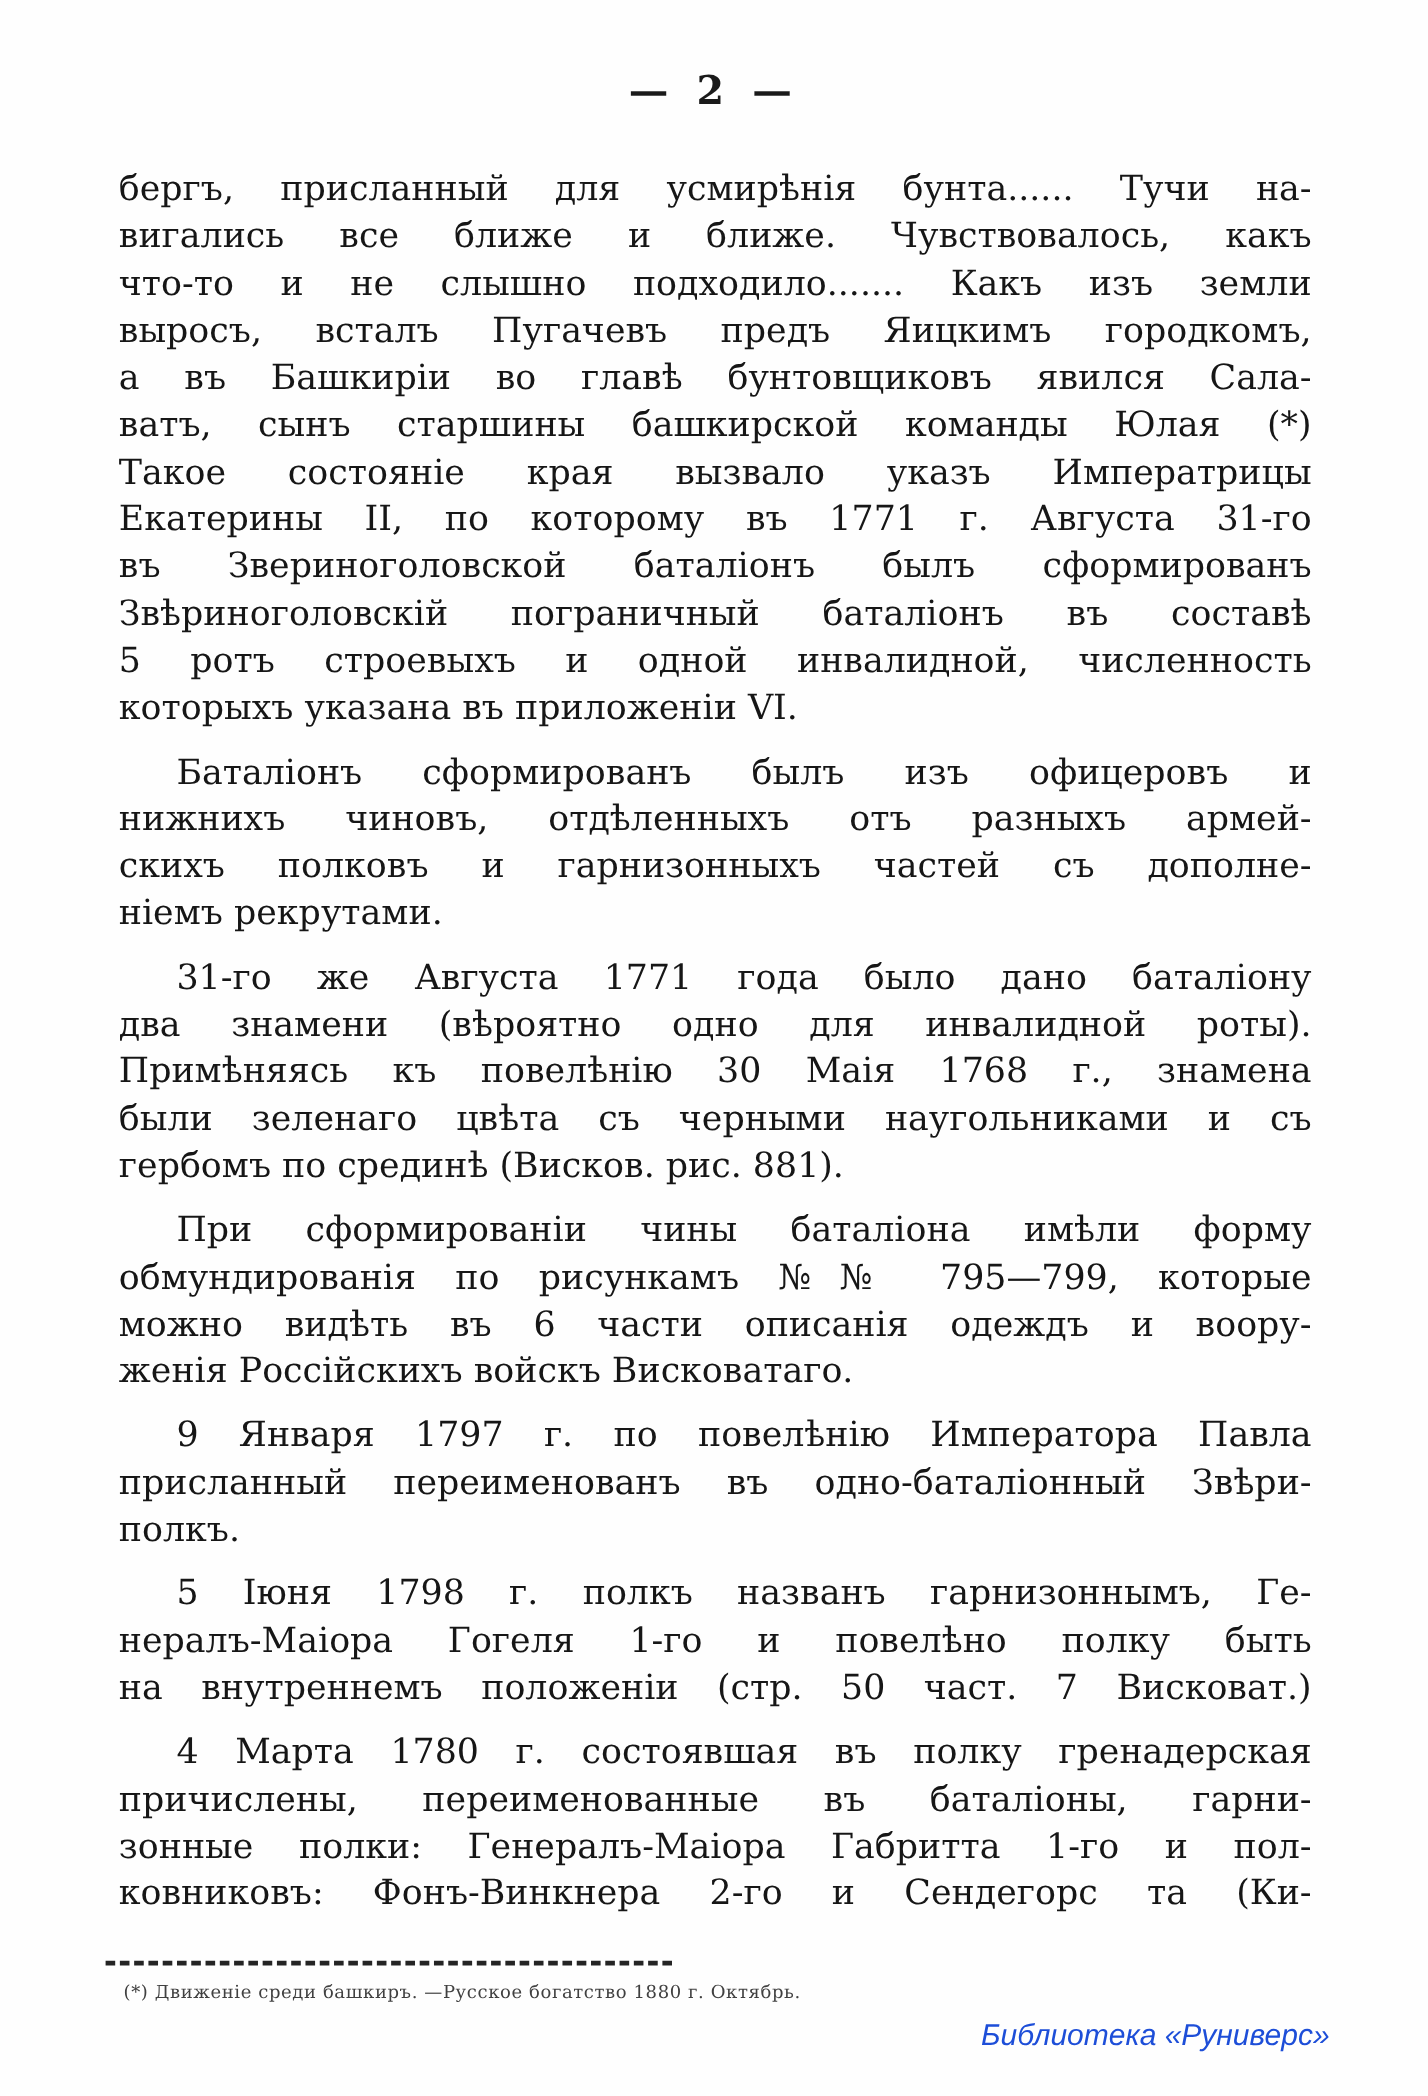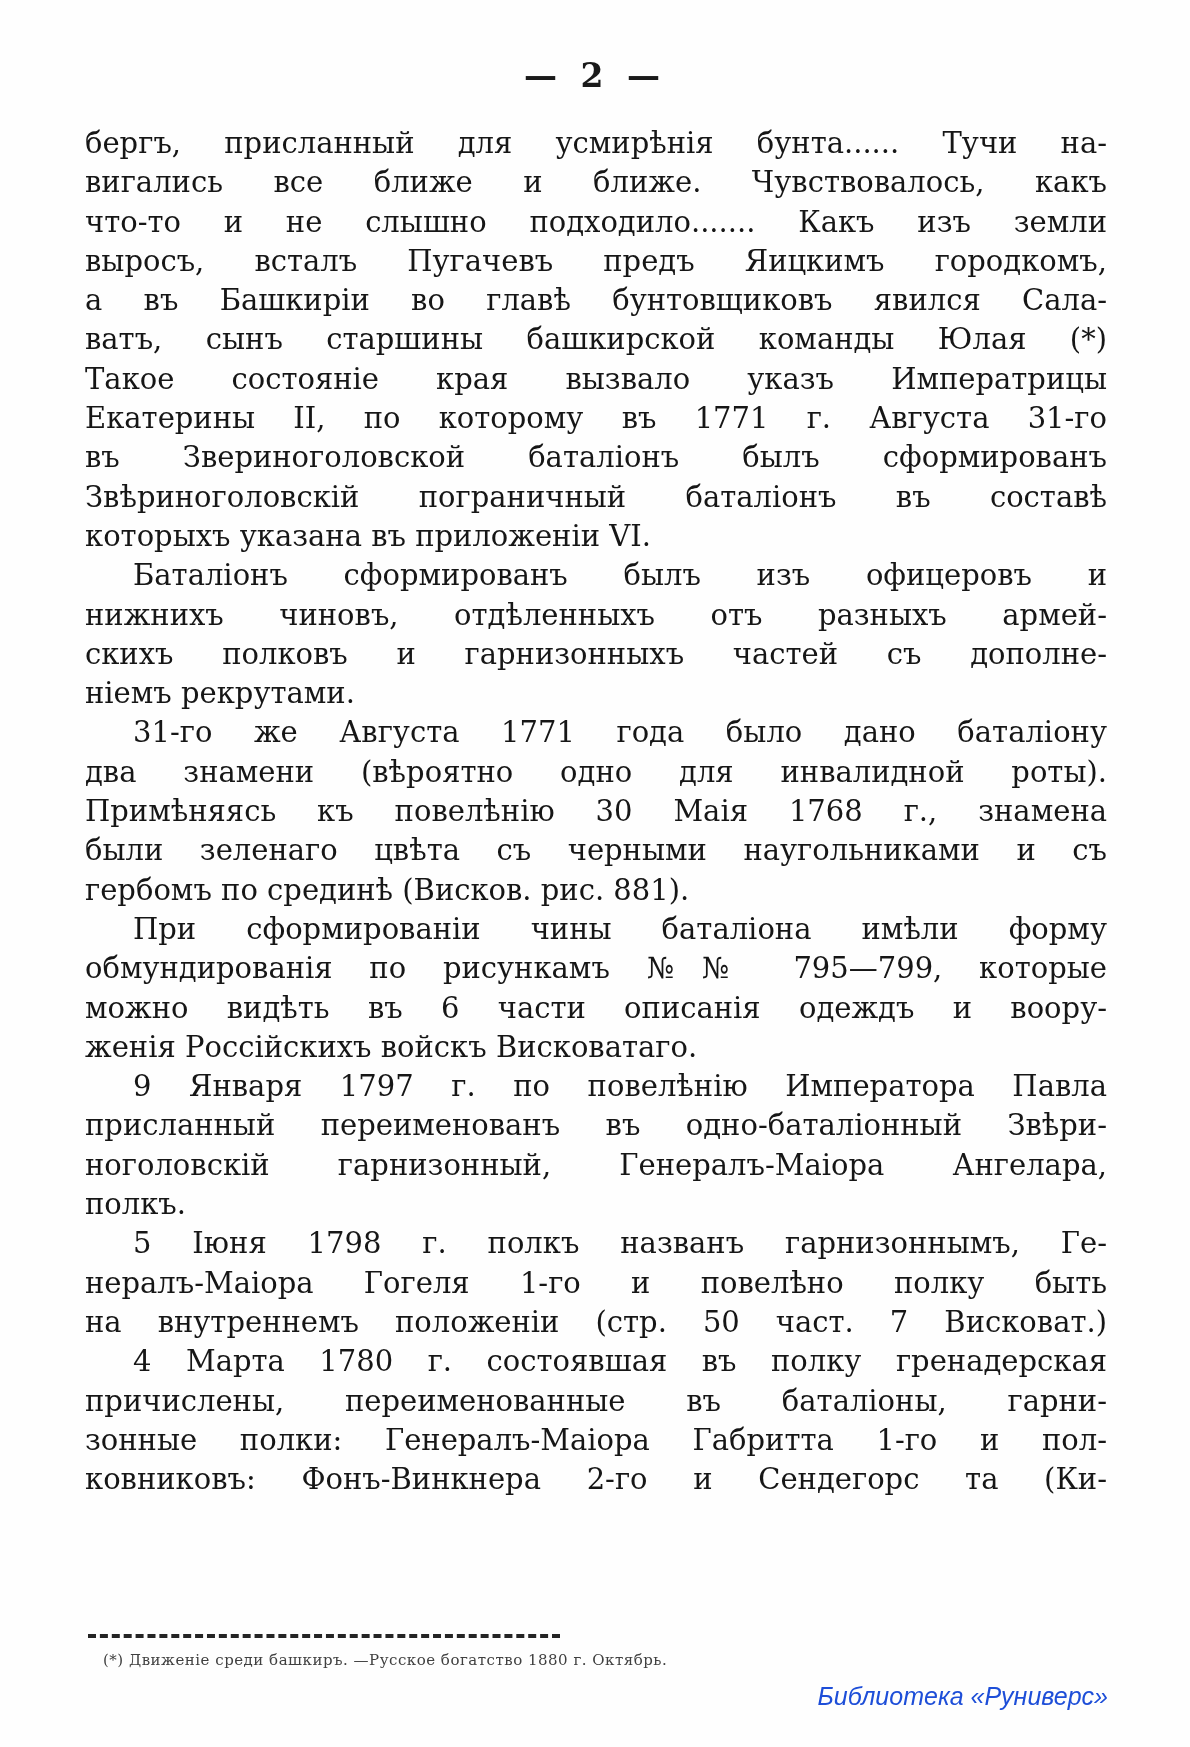--- a/index.html
+++ b/index.html
@@ -30,21 +30,21 @@
     font-weight: bold;
     letter-spacing: 6px;
     color: #1a1a1a;
   }
   .text-block {
     position: absolute;
     top: 124px;
     left: 85px;
     width: 1022px;
   }
-  .paragraph { margin: 0; }
+  .paragraph { margin: 14px; }
   .line {
     font-size: 29px;
     line-height: 39.3px;
     height: 39.3px;
     white-space: nowrap;
     text-align: justify;
     text-align-last: justify;
     color: #161616;
   }
   .line.no-just {
@@ -93,20 +93,21 @@
         <div class="line">бергъ, присланный для усмирѣнія бунта...... Тучи на-</div>
         <div class="line">вигались все ближе и ближе. Чувствовалось, какъ</div>
         <div class="line">что-то и не слышно подходило....... Какъ изъ земли</div>
         <div class="line">выросъ, всталъ Пугачевъ предъ Яицкимъ городкомъ,</div>
         <div class="line">а въ Башкиріи во главѣ бунтовщиковъ явился Сала-</div>
         <div class="line">ватъ, сынъ старшины башкирской команды Юлая (*)</div>
         <div class="line">Такое состояніе края вызвало указъ Императрицы</div>
         <div class="line">Екатерины II, по которому въ 1771 г. Августа 31-го</div>
         <div class="line">въ Звериноголовской баталіонъ былъ сформированъ</div>
         <div class="line">Звѣриноголовскій пограничный баталіонъ въ составѣ</div>
+        <div class="line">5 ротъ строевыхъ и одной инвалидной, численность</div>
         <div class="line no-just">которыхъ указана въ приложеніи VI.</div>
       </div>
       <div class="paragraph">
         <div class="line indent">Баталіонъ сформированъ былъ изъ офицеровъ и</div>
         <div class="line">нижнихъ чиновъ, отдѣленныхъ отъ разныхъ армей-</div>
         <div class="line">скихъ полковъ и гарнизонныхъ частей съ дополне-</div>
         <div class="line no-just">ніемъ рекрутами.</div>
       </div>
       <div class="paragraph">
         <div class="line indent">31-го же Августа 1771 года было дано баталіону</div>
@@ -117,21 +118,20 @@
       </div>
       <div class="paragraph">
         <div class="line indent">При сформированіи чины баталіона имѣли форму</div>
         <div class="line">обмундированія по рисункамъ №№ 795—799, которые</div>
         <div class="line">можно видѣть въ 6 части описанія одеждъ и воору-</div>
         <div class="line no-just">женія Россійскихъ войскъ Висковатаго.</div>
       </div>
       <div class="paragraph">
         <div class="line indent">9 Января 1797 г. по повелѣнію Императора Павла</div>
         <div class="line">присланный переименованъ въ одно-баталіонный Звѣри-</div>
-        <div class="line">ноголовскій гарнизонный, Генералъ-Маіора Ангелара,</div>
         <div class="line no-just">полкъ.</div>
       </div>
       <div class="paragraph">
         <div class="line indent">5 Іюня 1798 г. полкъ названъ гарнизоннымъ, Ге-</div>
         <div class="line">нералъ-Маіора Гогеля 1-го и повелѣно полку быть</div>
         <div class="line">на внутреннемъ положеніи (стр. 50 част. 7 Висковат.)</div>
       </div>
       <div class="paragraph">
         <div class="line indent">4 Марта 1780 г. состоявшая въ полку гренадерская</div>
         <div class="line">причислены, переименованные въ баталіоны, гарни-</div>

